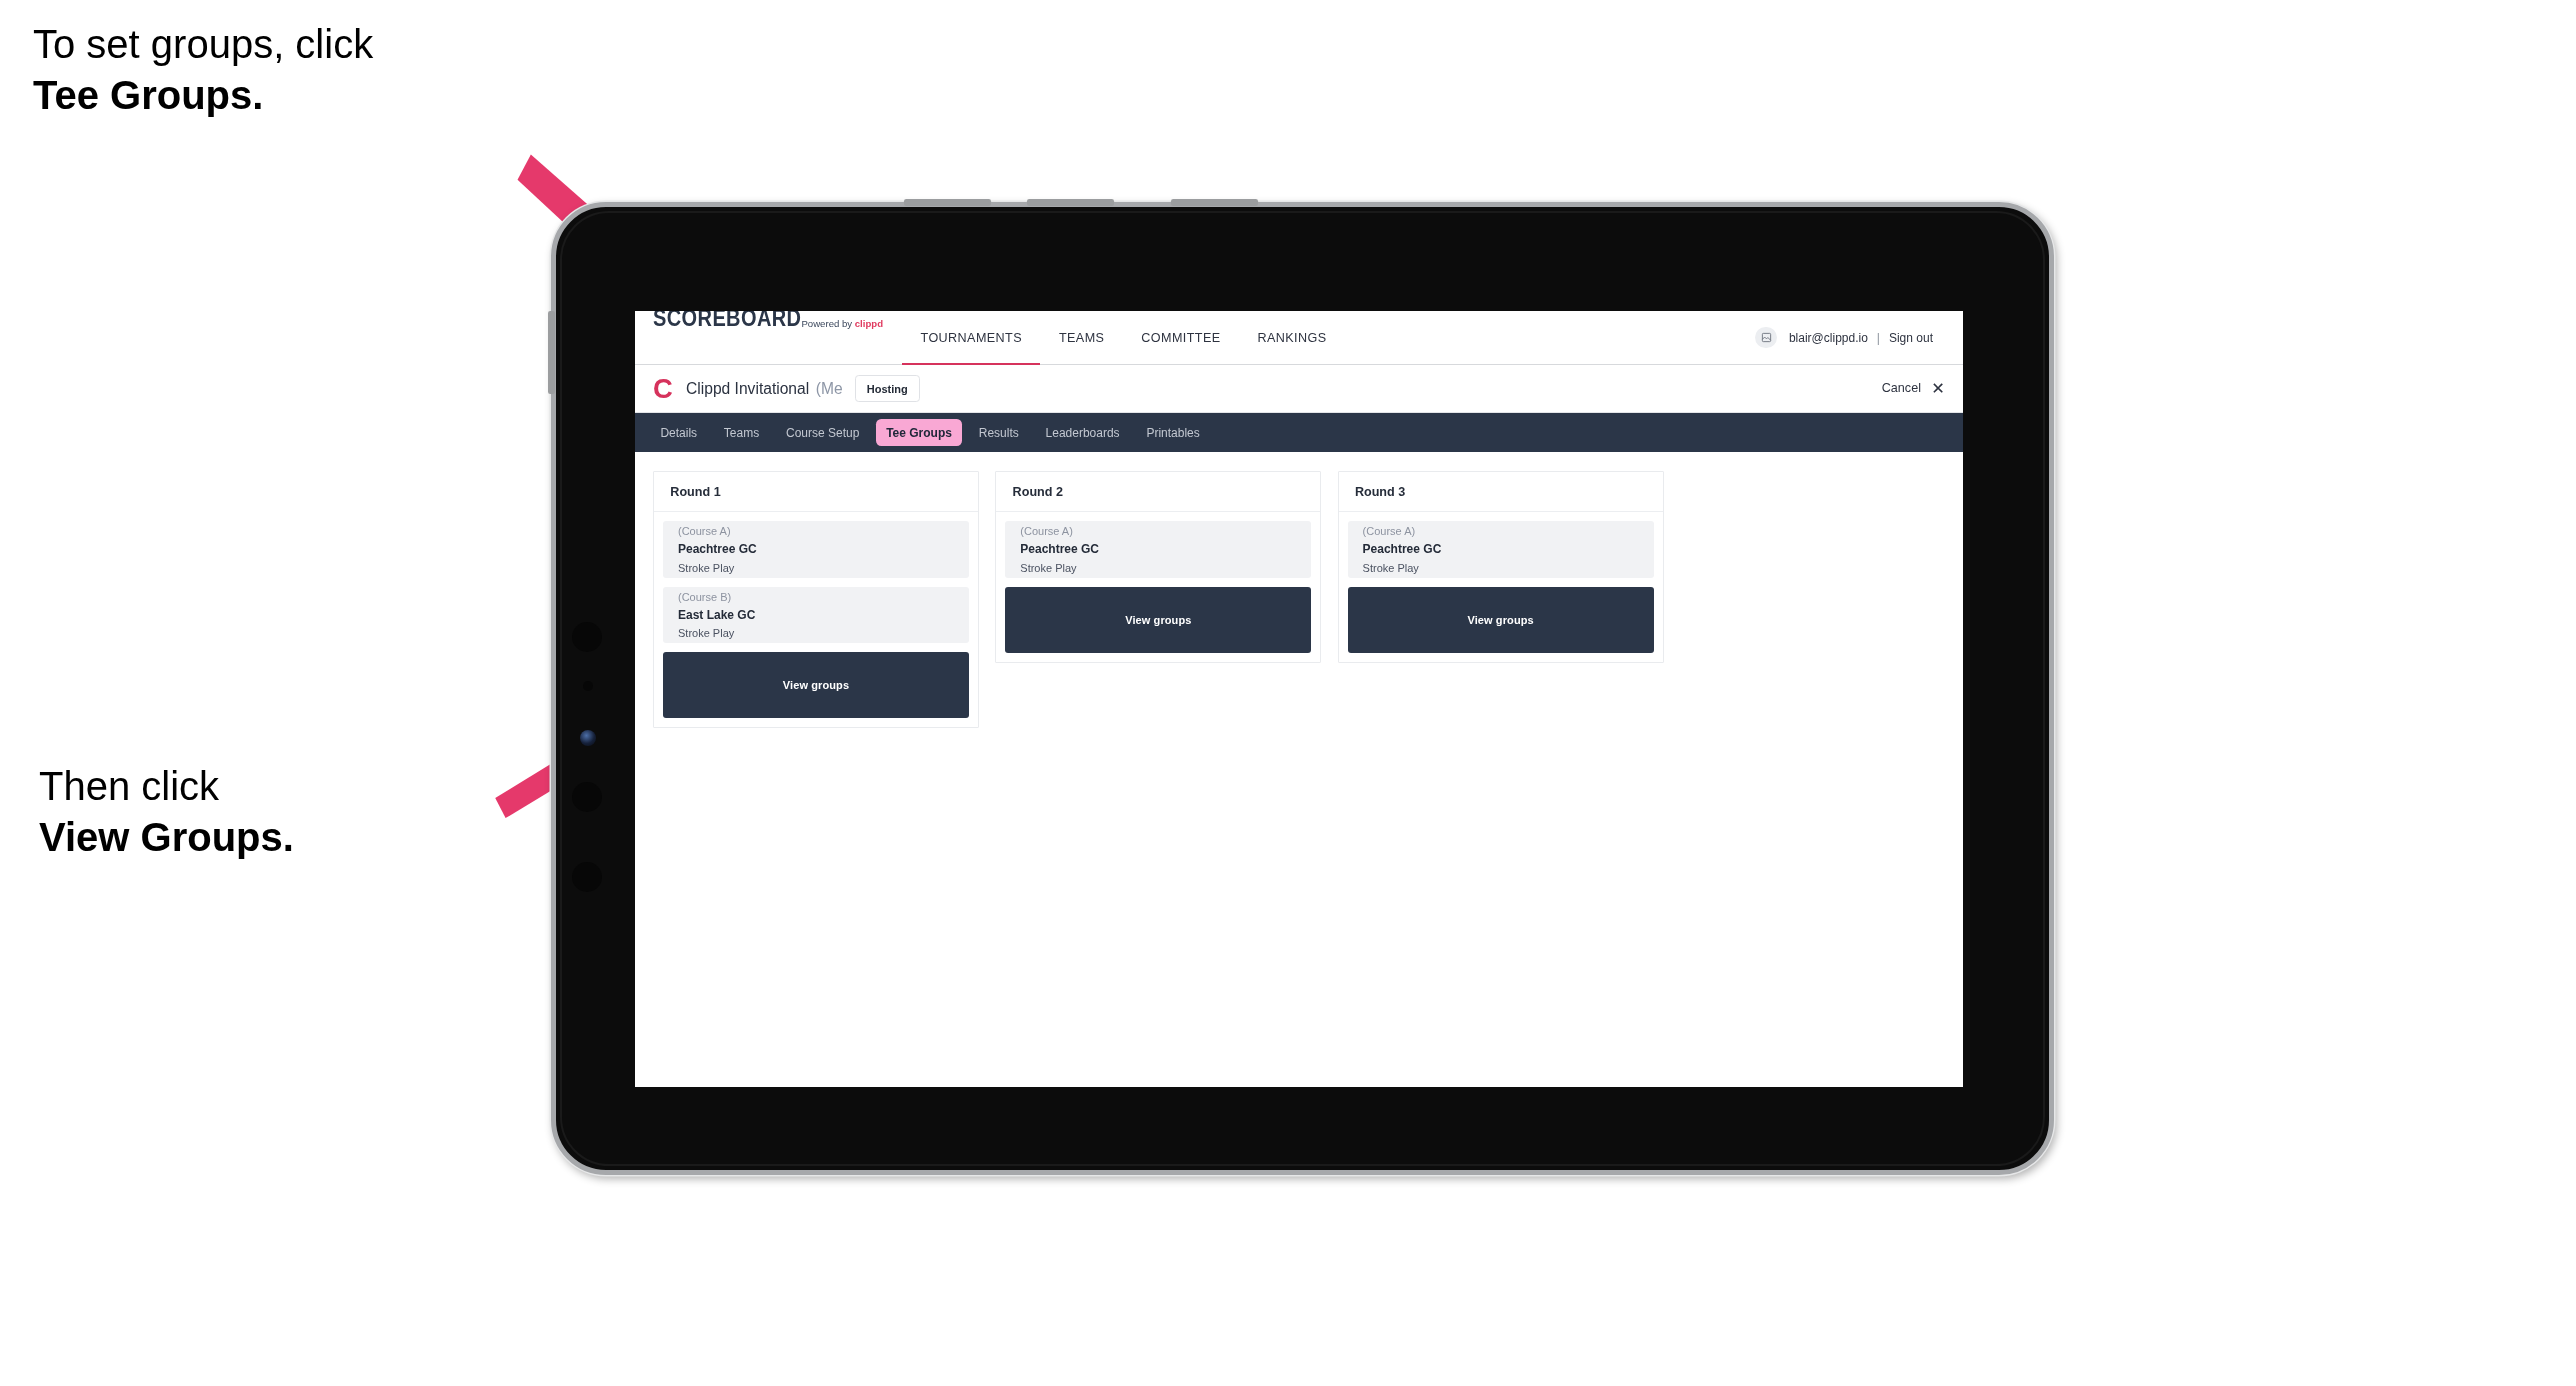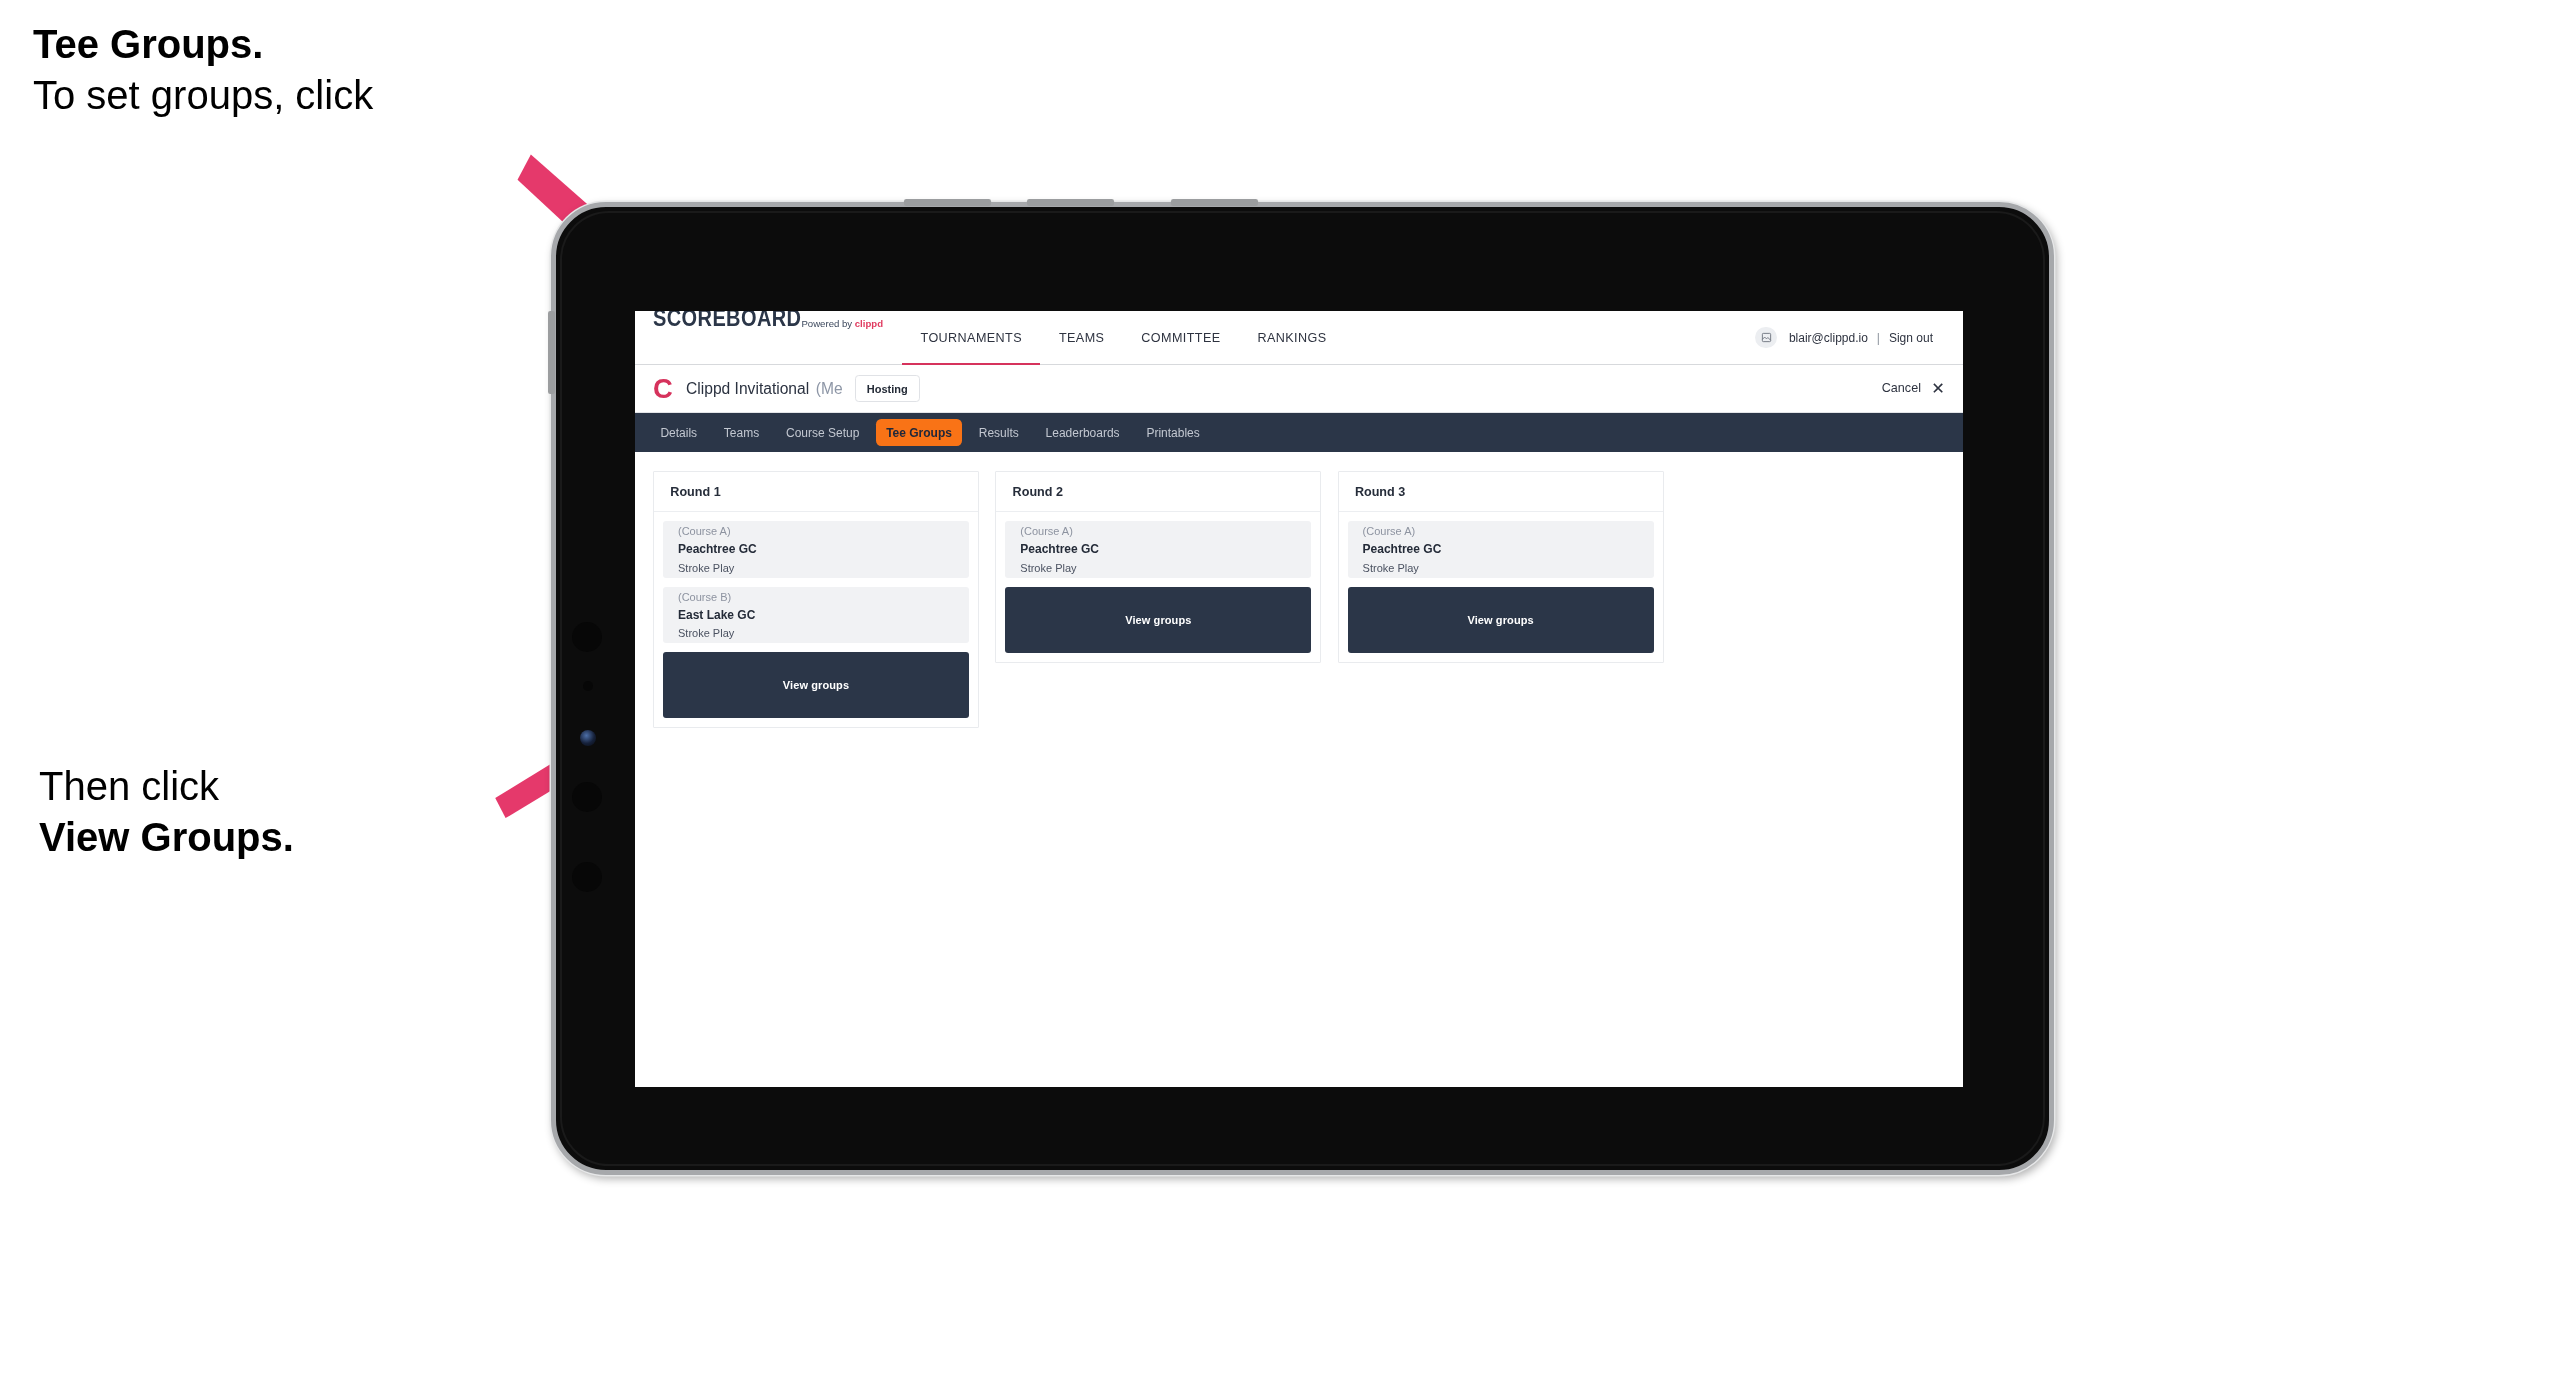--- a/index.html
+++ b/index.html
@@ -118,21 +118,21 @@
 
   
   #tabbar {
     height: 39px; background:#2b3648; display:flex; align-items:center;
     padding: 0 15px; gap: 6px;
   }
   .tab {
     font-size: 12px; color:#c3c8d1; padding: 6.7px 10.4px; border-radius:5.2px;
     cursor:pointer; white-space: nowrap;
   }
-  .tab.active { background:#f97316; color:#20283a; font-weight:700; }
+  .tab.active { background:#f9a8d4; color:#20283a; font-weight:700; }
 
   
   #content { padding: 19px 18px; background:#fff; height: calc(100% - 54px - 48px - 39px); }
   .rounds { display:flex; gap: 16.3px; align-items:flex-start; }
   .round-card {
     width: 326px; background:#fff; border:0.7px solid #e9ebee; border-radius:1px;
     overflow:hidden;
   }
   .round-head {
     padding: 12.6px 16.3px; font-size: 12.6px; font-weight:700; color:#262d3a;
@@ -151,22 +151,22 @@
     font-family:"Liberation Sans", sans-serif; cursor:pointer;
     letter-spacing:0.1px;
   }
 </style>
 </head>
 <body>
 
 <div id="root">
 
   <div class="annot" id="annot-top">
+    <span class="ln">To set groups, click</span>
     <span class="ln b">Tee Groups.</span>
-    <span class="ln">To set groups, click</span>
   </div>
 
   <div class="annot" id="annot-bottom">
     <span class="ln">Then click</span>
     <span class="ln b">View Groups.</span>
   </div>
 
   <svg class="arrow-svg" style="left:519px; top:144px; width:415px; height:282px;" viewBox="0 0 560 380">
     <g fill="#E5396B">
       <path d="M16 14 L372 327 L336 362 L-2 48 Z"></path>

